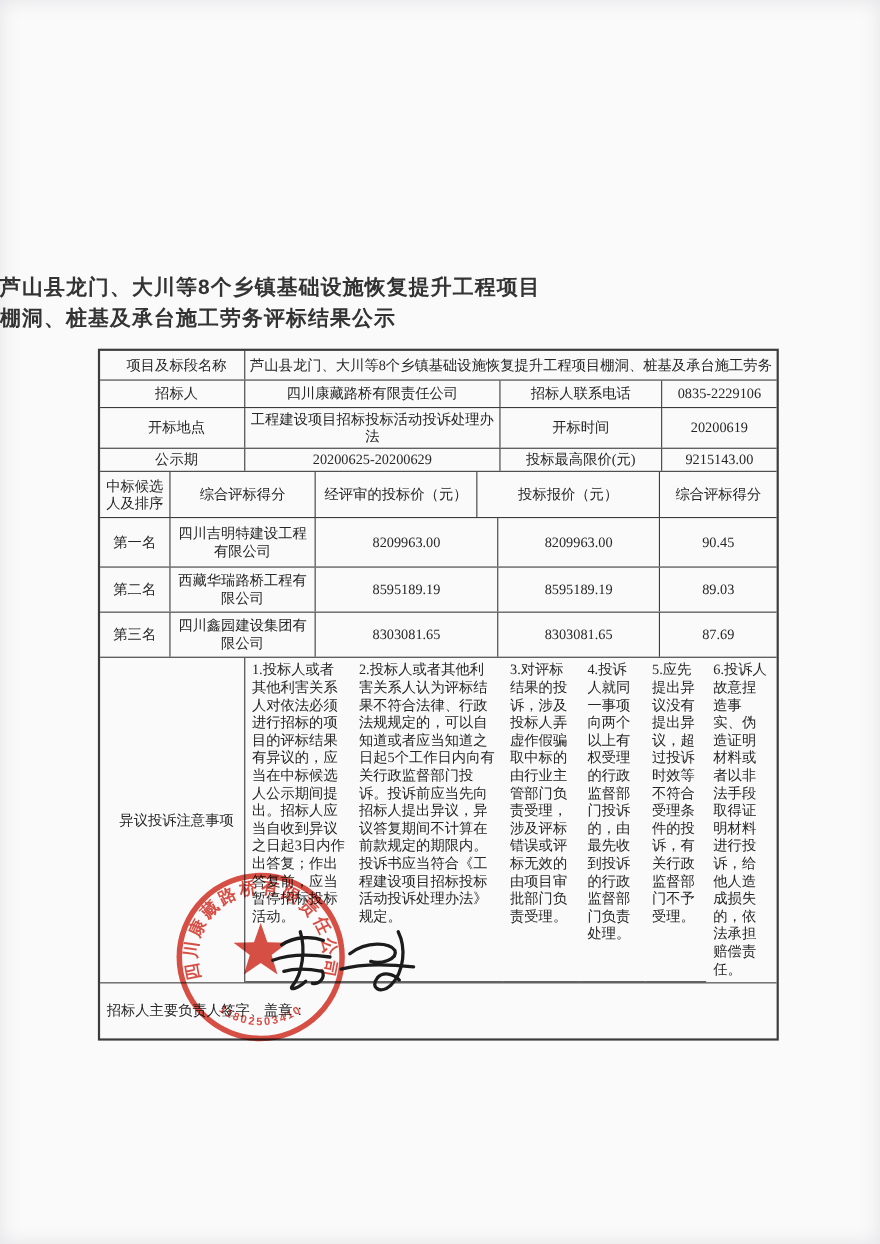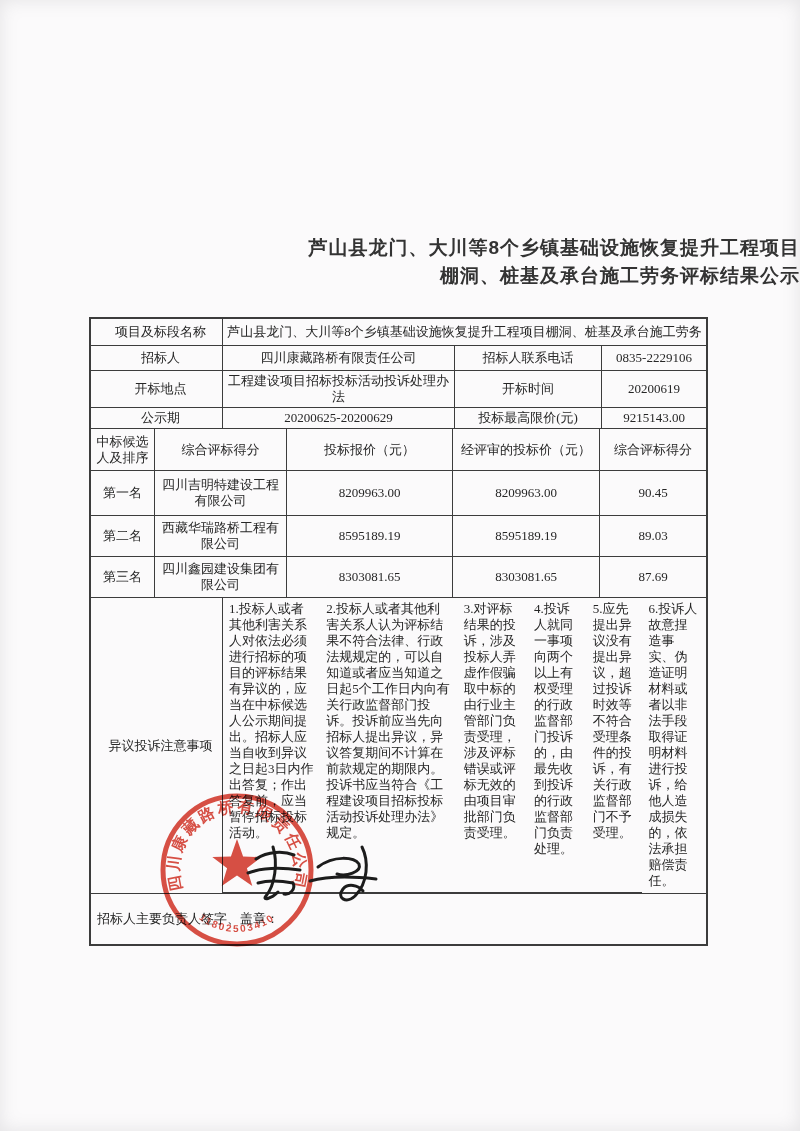--- a/index.html
+++ b/index.html
@@ -10,22 +10,22 @@
     overflow:hidden;
   }
   .page {
     position:relative;
     width:800px; height:1131px;
     background:#fbfafb;
     box-shadow: inset 0 0 18px rgba(120,120,130,.18);
     color:#2c2c2c;
   }
   .title {
-    position:absolute; top:234px; left:0; width:800px;
-    text-align:right;
+    position:absolute; top:248px; left:0; width:800px;
+    text-align:left;
     font-size:19px; font-weight:bold; line-height:28px;
     letter-spacing:1px; color:#333;
   }
   
   .doc-table {
     position:absolute; left:89px; top:317px; width:619px;
     border:2px solid #3c3c3c;
     font-family:"Liberation Serif", serif;
     font-size:13px; color:#262626;
   }
@@ -112,22 +112,22 @@
     <div class="trow r-pub">
       <div class="cell w-label">公示期</div>
       <div class="cell w-val1">20200625-20200629</div>
       <div class="cell w-label2">投标最高限价(元)</div>
       <div class="cell">9215143.00</div>
     </div>
 
     <div class="trow r-chead">
       <div class="cell w-rank">中标候选人及排序</div>
       <div class="cell w-name">综合评标得分</div>
+      <div class="cell w-eval">经评审的投标价（元）</div>
       <div class="cell w-bid">投标报价（元）</div>
-      <div class="cell w-eval">经评审的投标价（元）</div>
       <div class="cell">综合评标得分</div>
     </div>
 
     <div class="trow r-cand1">
       <div class="cell w-rank">第一名</div>
       <div class="cell w-name">四川吉明特建设工程有限公司</div>
       <div class="cell w-bid">8209963.00</div>
       <div class="cell w-eval">8209963.00</div>
       <div class="cell">90.45</div>
     </div>

